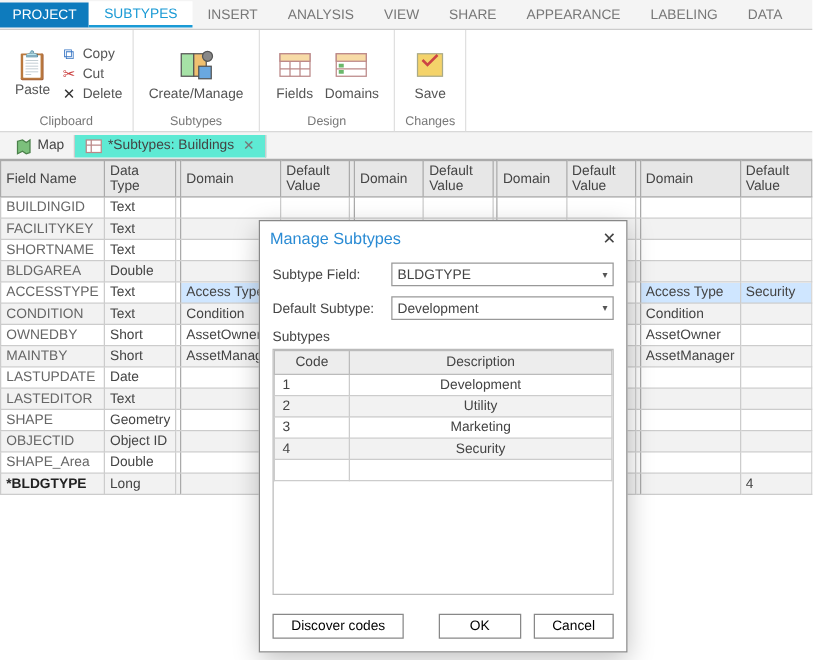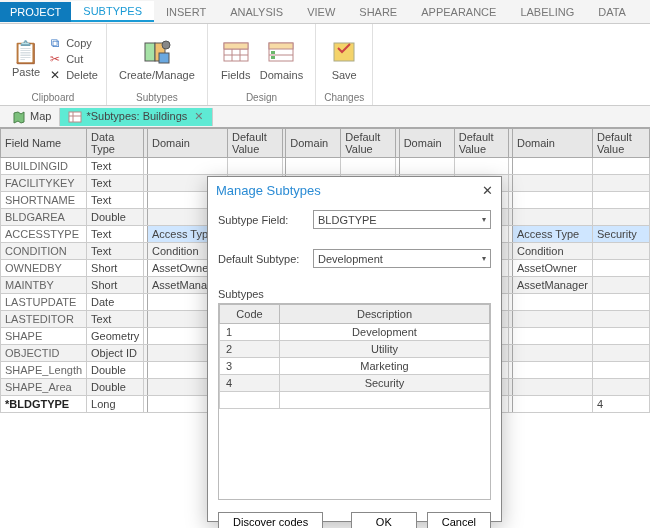--- a/index.html
+++ b/index.html
@@ -195,21 +195,21 @@
   .dlg-title .x { color: #444; font-size: 13px; cursor: pointer; }
   .dlg-body {
     padding: 6px 10px 4px 10px;
     flex: 1;
     display: flex;
     flex-direction: column;
   }
   .dlg-row {
     display: flex;
     align-items: center;
-    margin-bottom: 20px;
+    margin-bottom: 8px;
   }
   .dlg-row label {
     width: 95px;
     font-size: 11px;
     color: #444;
   }
   .dropdown {
     flex: 1;
     border: 1px solid #999;
     background: #fff;
@@ -602,36 +602,20 @@
         <td style="padding: 0px; width: 6px; border-left: 1px solid rgb(170, 170, 170); border-right: 1px solid rgb(170, 170, 170);"></td>
         <td></td>
         <td></td>
         <td style="padding: 0px; width: 6px; border-left: 1px solid rgb(170, 170, 170); border-right: 1px solid rgb(170, 170, 170);"></td>
         <td></td>
         <td></td>
       </tr>
       <tr>
         <td class="fn">OBJECTID</td>
         <td>Object ID</td>
-        <td style="padding: 0px; width: 6px; border-left: 1px solid rgb(170, 170, 170); border-right: 1px solid rgb(170, 170, 170);"></td>
-        <td></td>
-        <td></td>
-        <td style="padding: 0px; width: 6px; border-left: 1px solid rgb(170, 170, 170); border-right: 1px solid rgb(170, 170, 170);"></td>
-        <td></td>
-        <td></td>
-        <td style="padding: 0px; width: 6px; border-left: 1px solid rgb(170, 170, 170); border-right: 1px solid rgb(170, 170, 170);"></td>
-        <td></td>
-        <td></td>
-        <td style="padding: 0px; width: 6px; border-left: 1px solid rgb(170, 170, 170); border-right: 1px solid rgb(170, 170, 170);"></td>
-        <td></td>
-        <td></td>
-      </tr>
-      <tr>
-        <td class="fn">SHAPE_Length</td>
-        <td>Double</td>
         <td style="padding: 0px; width: 6px; border-left: 1px solid rgb(170, 170, 170); border-right: 1px solid rgb(170, 170, 170);"></td>
         <td></td>
         <td></td>
         <td style="padding: 0px; width: 6px; border-left: 1px solid rgb(170, 170, 170); border-right: 1px solid rgb(170, 170, 170);"></td>
         <td></td>
         <td></td>
         <td style="padding: 0px; width: 6px; border-left: 1px solid rgb(170, 170, 170); border-right: 1px solid rgb(170, 170, 170);"></td>
         <td></td>
         <td></td>
         <td style="padding: 0px; width: 6px; border-left: 1px solid rgb(170, 170, 170); border-right: 1px solid rgb(170, 170, 170);"></td>

